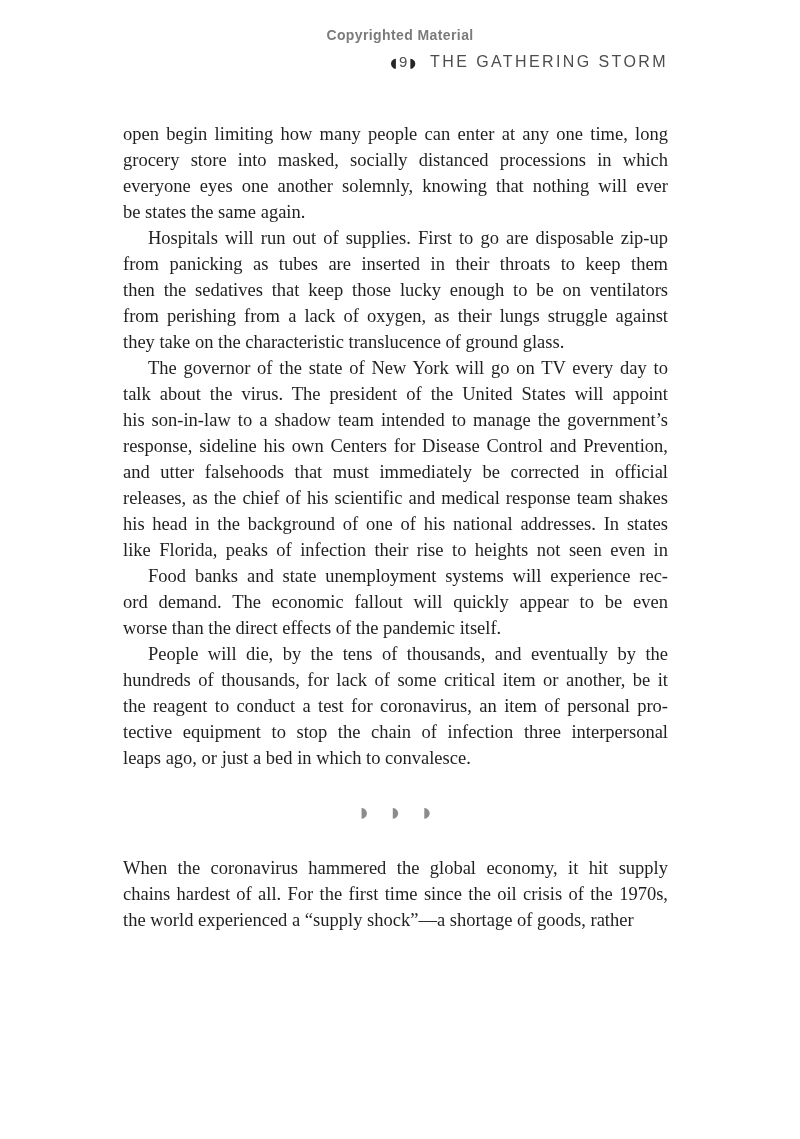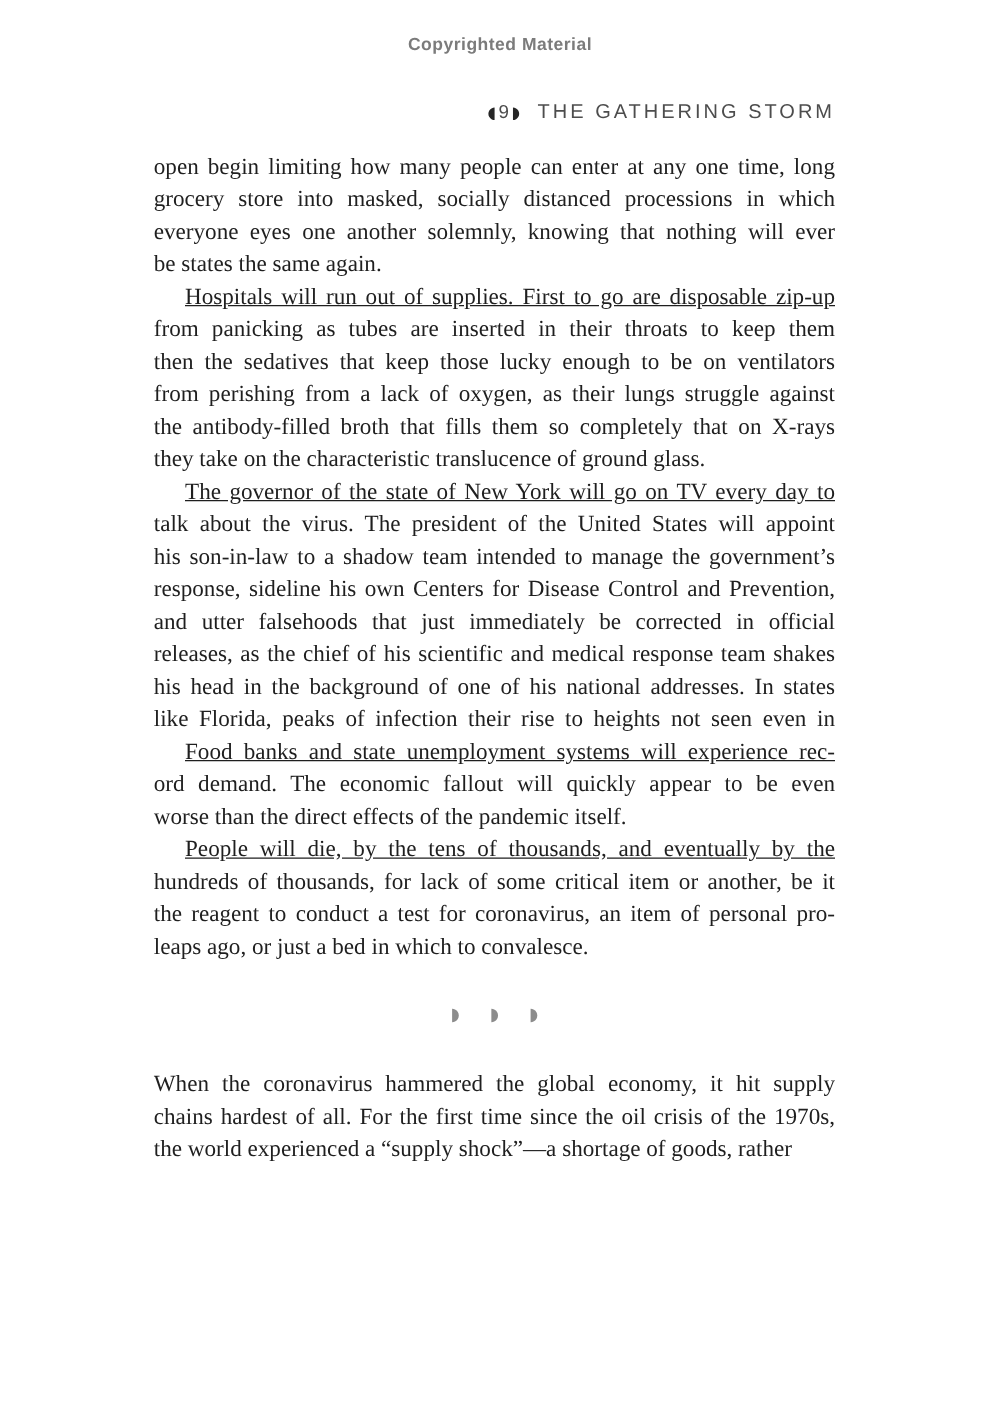--- a/index.html
+++ b/index.html
@@ -28,21 +28,21 @@
     font-family: "Liberation Sans", sans-serif;
     font-weight: bold;
     font-size: 14px;
     letter-spacing: 0.4px;
     color: var(--notice-text);
   }
   .notice.top { top: 27px; }
   .notice.bottom { top: 1093px; }
   .header {
     position: absolute;
-    top: 81px;
+    top: 53px;
     right: 132px;
     font-family: "Liberation Sans", sans-serif;
     font-size: 16px;
     color: var(--header-text);
     white-space: nowrap;
   }
   .marker {
     margin-right: 13px;
     letter-spacing: 1px;
   }
@@ -70,21 +70,21 @@
     color: var(--body-text);
   }
   .para .line {
     text-align: justify;
     text-align-last: justify;
     text-justify: inter-word;
     height: 26px;
     overflow: hidden;
   }
   .para .line.last { text-align-last: left; }
-  .para.indent .line:first-child { text-indent: 25px; text-decoration: underline; }
+  .para.indent .line:first-child { text-indent: 25px; }
   .divider {
     text-align: center;
     margin-top: 32px;
     margin-bottom: 35px;
     height: 17px;
     line-height: 17px;
   }
   .divider-glyph {
     font-family: "DejaVu Sans", sans-serif;
     font-size: 14px;
@@ -108,42 +108,42 @@
         <div class="line">open begin limiting how many people can enter at any one time, long</div>
         <div class="line">grocery store into masked, socially distanced processions in which</div>
         <div class="line">everyone eyes one another solemnly, knowing that nothing will ever</div>
         <div class="line last">be states the same again.</div>
       </div>
       <div class="para indent">
         <div class="line">Hospitals will run out of supplies. First to go are disposable zip-up</div>
         <div class="line">from panicking as tubes are inserted in their throats to keep them</div>
         <div class="line">then the sedatives that keep those lucky enough to be on ventilators</div>
         <div class="line">from perishing from a lack of oxygen, as their lungs struggle against</div>
-        <div class="line">the antibody-filled broth that fills them so completely that on X-rays</div>
         <div class="line last">they take on the characteristic translucence of ground glass.</div>
       </div>
       <div class="para indent">
         <div class="line">The governor of the state of New York will go on TV every day to</div>
         <div class="line">talk about the virus. The president of the United States will appoint</div>
         <div class="line">his son-in-law to a shadow team intended to manage the government’s</div>
         <div class="line">response, sideline his own Centers for Disease Control and Prevention,</div>
-        <div class="line">and utter falsehoods that just immediately be corrected in official</div>
+        <div class="line">and utter falsehoods that must immediately be corrected in official</div>
         <div class="line">releases, as the chief of his scientific and medical response team shakes</div>
         <div class="line">his head in the background of one of his national addresses. In states</div>
         <div class="line">like Florida, peaks of infection their rise to heights not seen even in</div>
       </div>
       <div class="para indent">
         <div class="line">Food banks and state unemployment systems will experience rec-</div>
         <div class="line">ord demand. The economic fallout will quickly appear to be even</div>
         <div class="line last">worse than the direct effects of the pandemic itself.</div>
       </div>
       <div class="para indent">
         <div class="line">People will die, by the tens of thousands, and eventually by the</div>
         <div class="line">hundreds of thousands, for lack of some critical item or another, be it</div>
         <div class="line">the reagent to conduct a test for coronavirus, an item of personal pro-</div>
+        <div class="line">tective equipment to stop the chain of infection three interpersonal</div>
         <div class="line last">leaps ago, or just a bed in which to convalesce.</div>
       </div>
       <div class="divider"><span class="divider-glyph">◗</span><span class="divider-glyph">◗</span><span class="divider-glyph">◗</span></div>
       <div class="para">
         <div class="line">When the coronavirus hammered the global economy, it hit supply</div>
         <div class="line">chains hardest of all. For the first time since the oil crisis of the 1970s,</div>
         <div class="line last">the world experienced a “supply shock”—a shortage of goods, rather</div>
       </div>
     </div>
 

